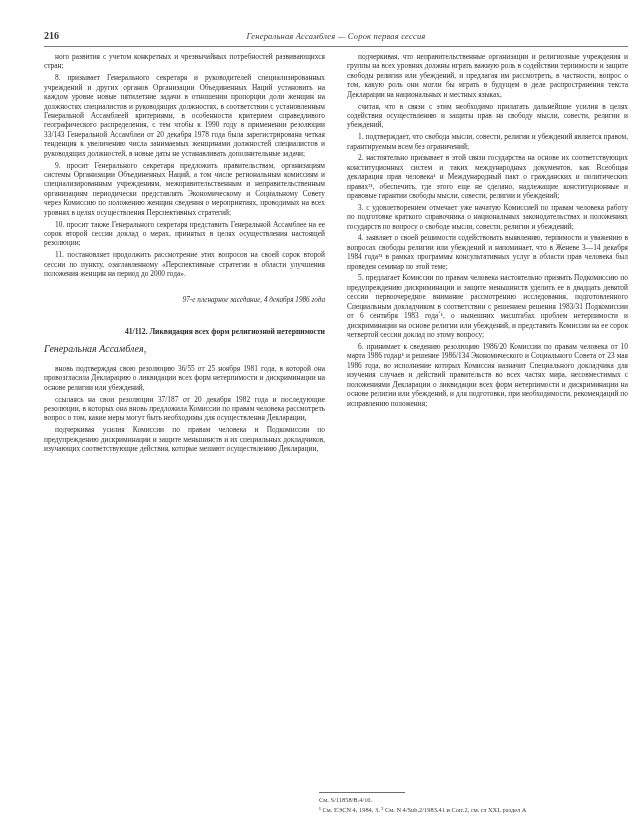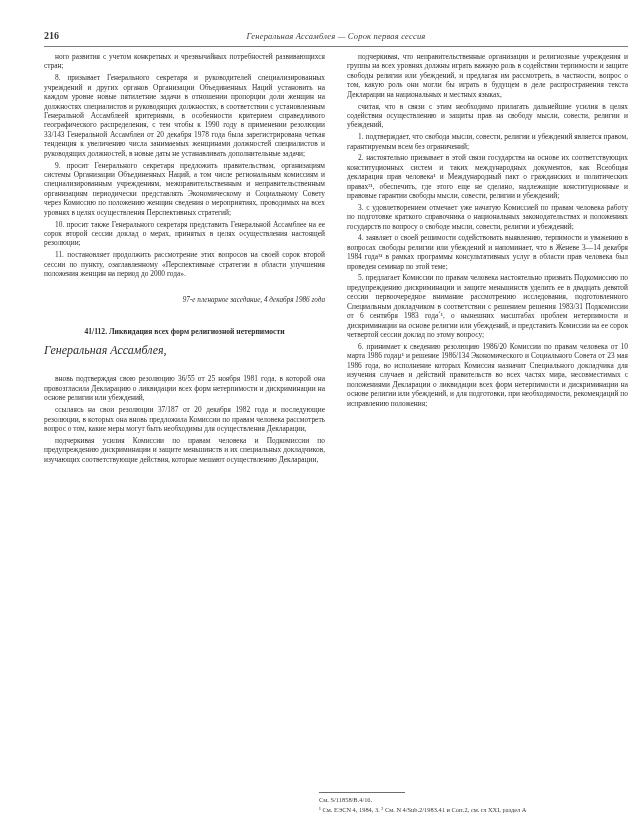--- a/index.html
+++ b/index.html
@@ -70,32 +70,32 @@
     position:absolute;
     left:291px;top:0;
     width:0;height:700px;
   }
   p{
     margin:0 0 2.2px 0;
     text-indent:11px;
     hyphens:auto;
   }
   .sect-title{
-    text-align:center;
+    text-align:right;
     text-indent:0;
     font-weight:bold;
     font-size:7.6px;
     margin:22px 0 2px 0;
     line-height:1.3;
   }
   .sect-sub{
     text-indent:0;
     font-style:italic;
-    font-size:12px;
-    margin:6px 0 16px 0;
+    font-size:10px;
+    margin:6px 0 8px 0;
   }
   .meeting{
     text-indent:0;
     text-align:right;
     font-style:italic;
     font-size:7.2px;
     margin-top:17px;
     line-height:1.35;
   }
   .notes{

